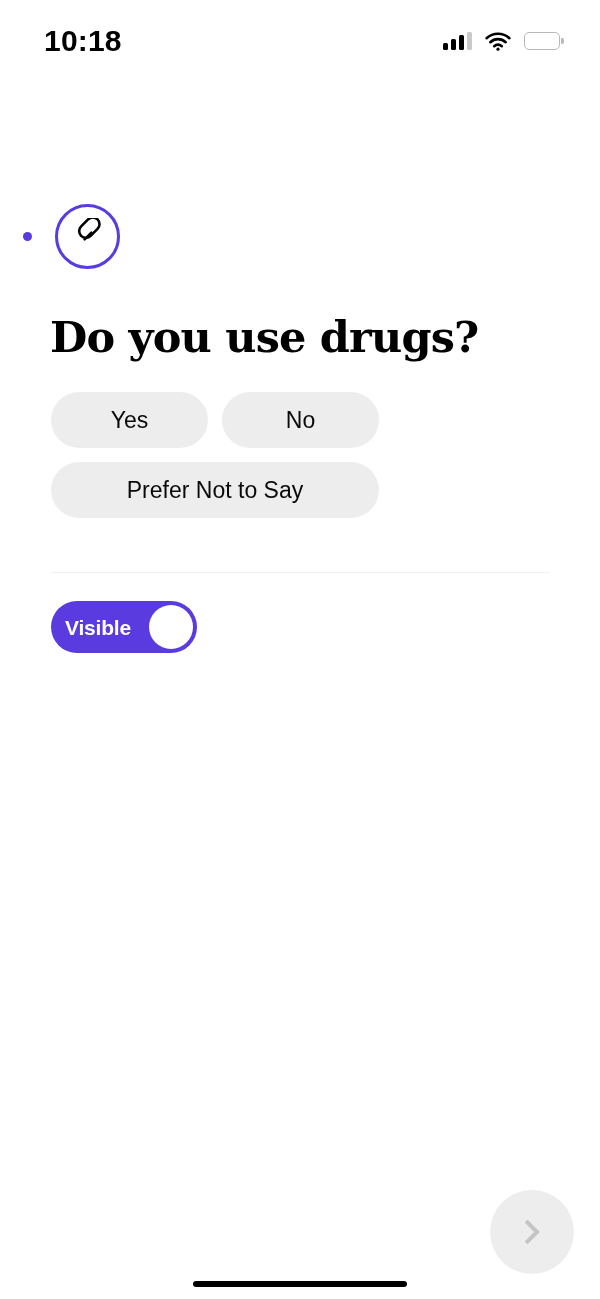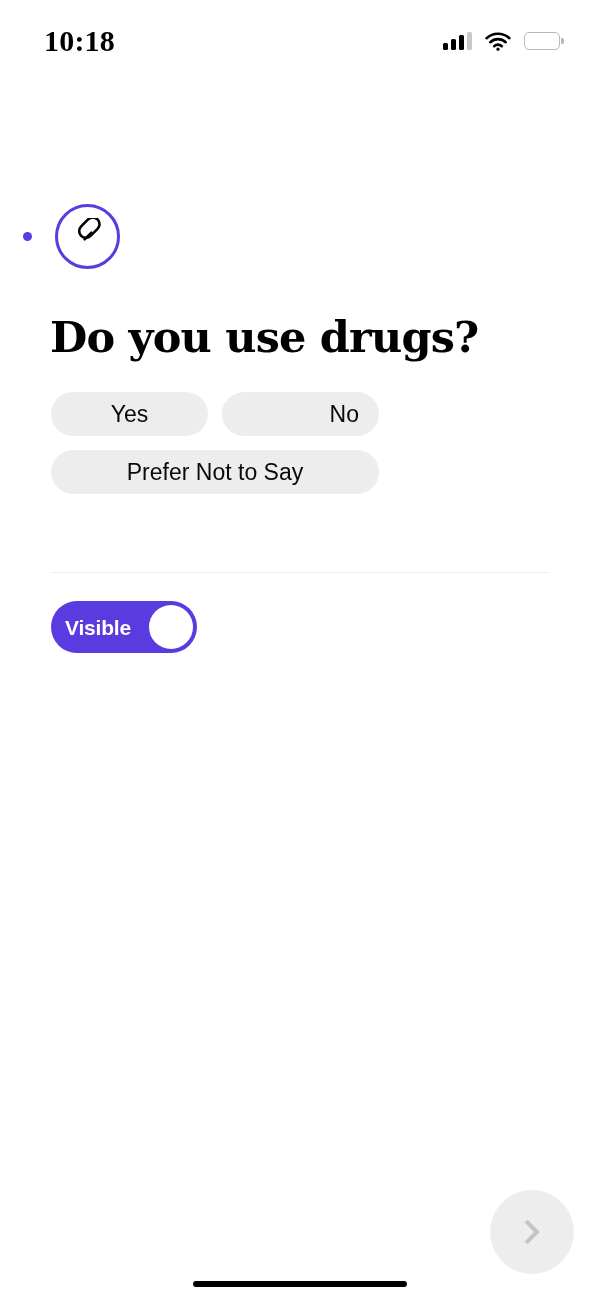--- a/index.html
+++ b/index.html
@@ -28,21 +28,20 @@
     justify-content: space-between;
     padding: 0 40px 0 44px;
   }
   .status-time {
     font-size: 30px;
     font-weight: bold;
     color: #000000;
     letter-spacing: 0.2px;
     line-height: 1;
     padding-top: 6px;
-    font-family: Liberation Serif, serif;
   }
   .status-icons {
     display: flex;
     align-items: center;
     gap: 13px;
     padding-top: 6px;
   }
   .signal {
     display: flex;
     align-items: flex-end;
@@ -137,38 +136,38 @@
   .chips {
     position: absolute;
     top: 392px;
     left: 51px;
     width: 500px;
     display: flex;
     flex-wrap: wrap;
     gap: 14px;
   }
   .chip {
-    height: 44px;
+    height: 56px;
     background: #ededed;
     border: none;
     border-radius: 28px;
     color: #0a0a0a;
     font-family: "Liberation Sans", sans-serif;
     font-size: 23px;
     line-height: 1;
     display: flex;
     align-items: center;
     justify-content: center;
     cursor: pointer;
     white-space: nowrap;
     padding: 8px 20px;
   }
   .chip.w-yes { width: 157px; }
   .chip.w-sometimes { width: 156px; }
-  .chip.w-no { width: 157px; justify-content: flex-end; }
+  .chip.w-no { width: 157px; }
   .chip.w-prefer { width: 328px; justify-content: center; }
 
   
   .divider {
     position: absolute;
     top: 572px;
     left: 51px;
     width: 499px;
     height: 1px;
     background: #f0f0f0;

